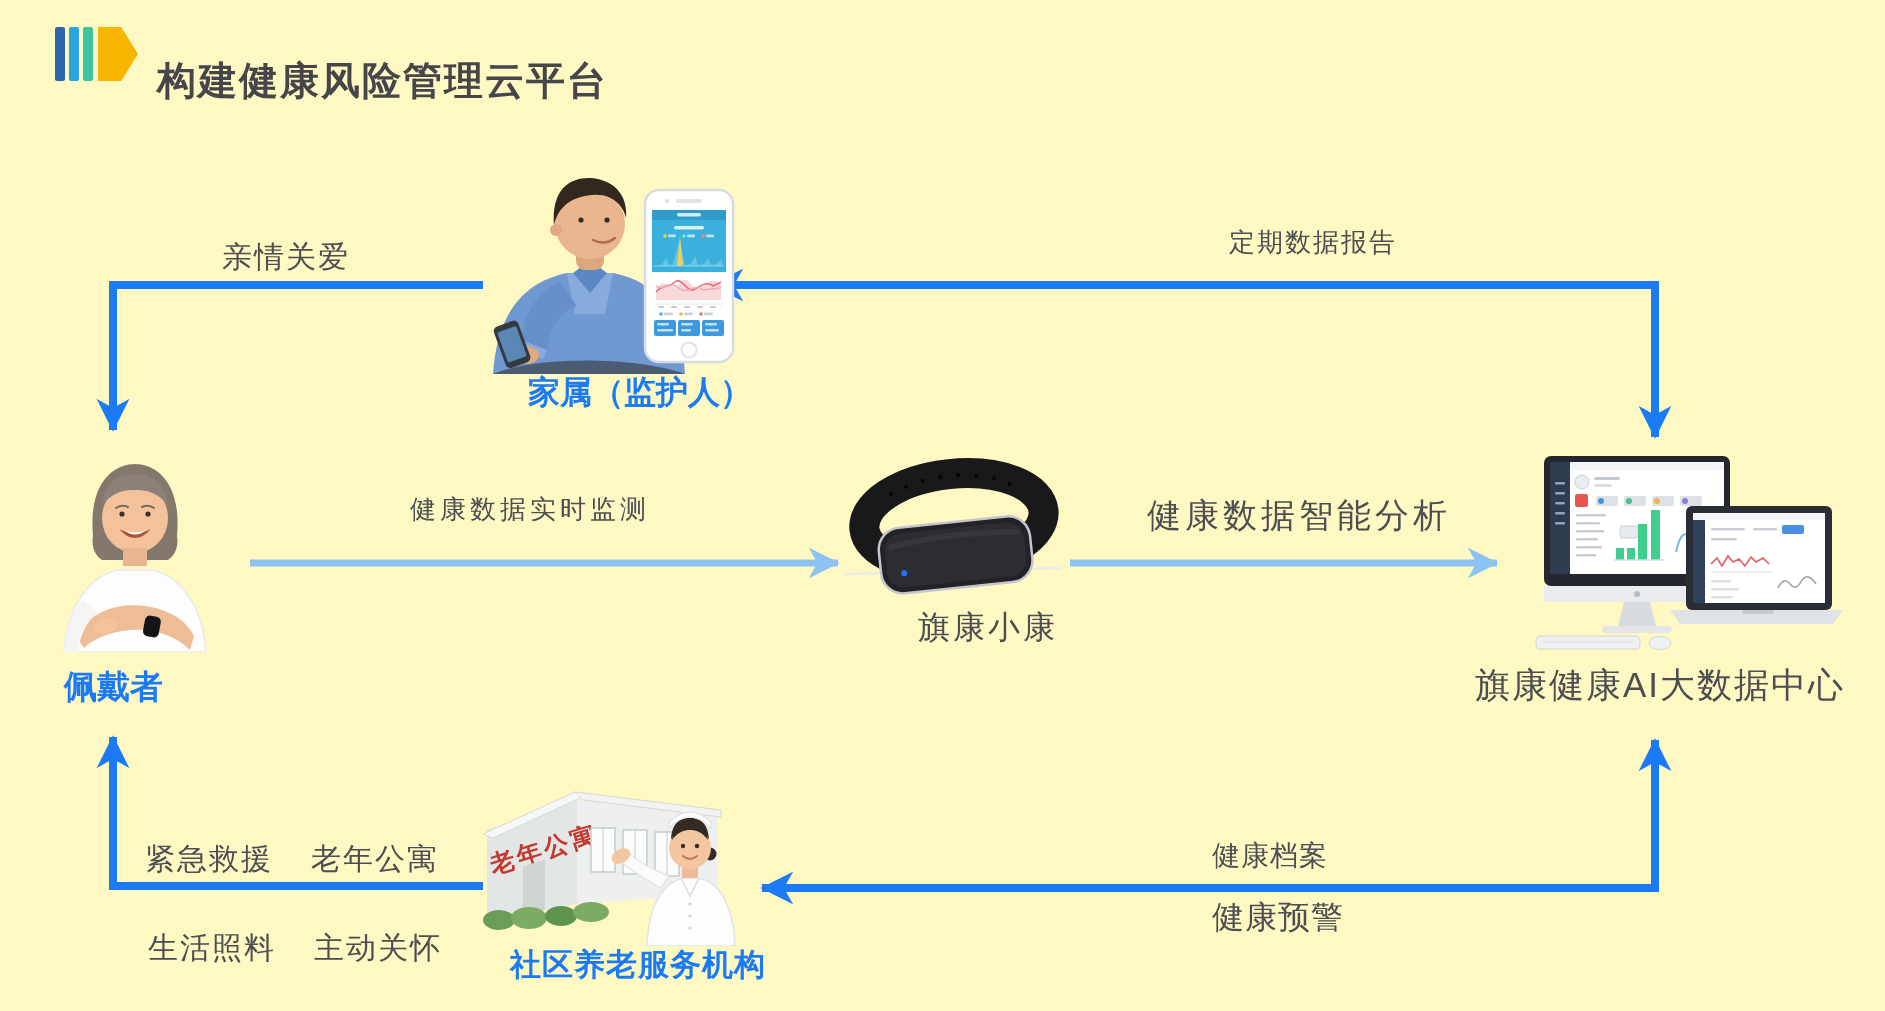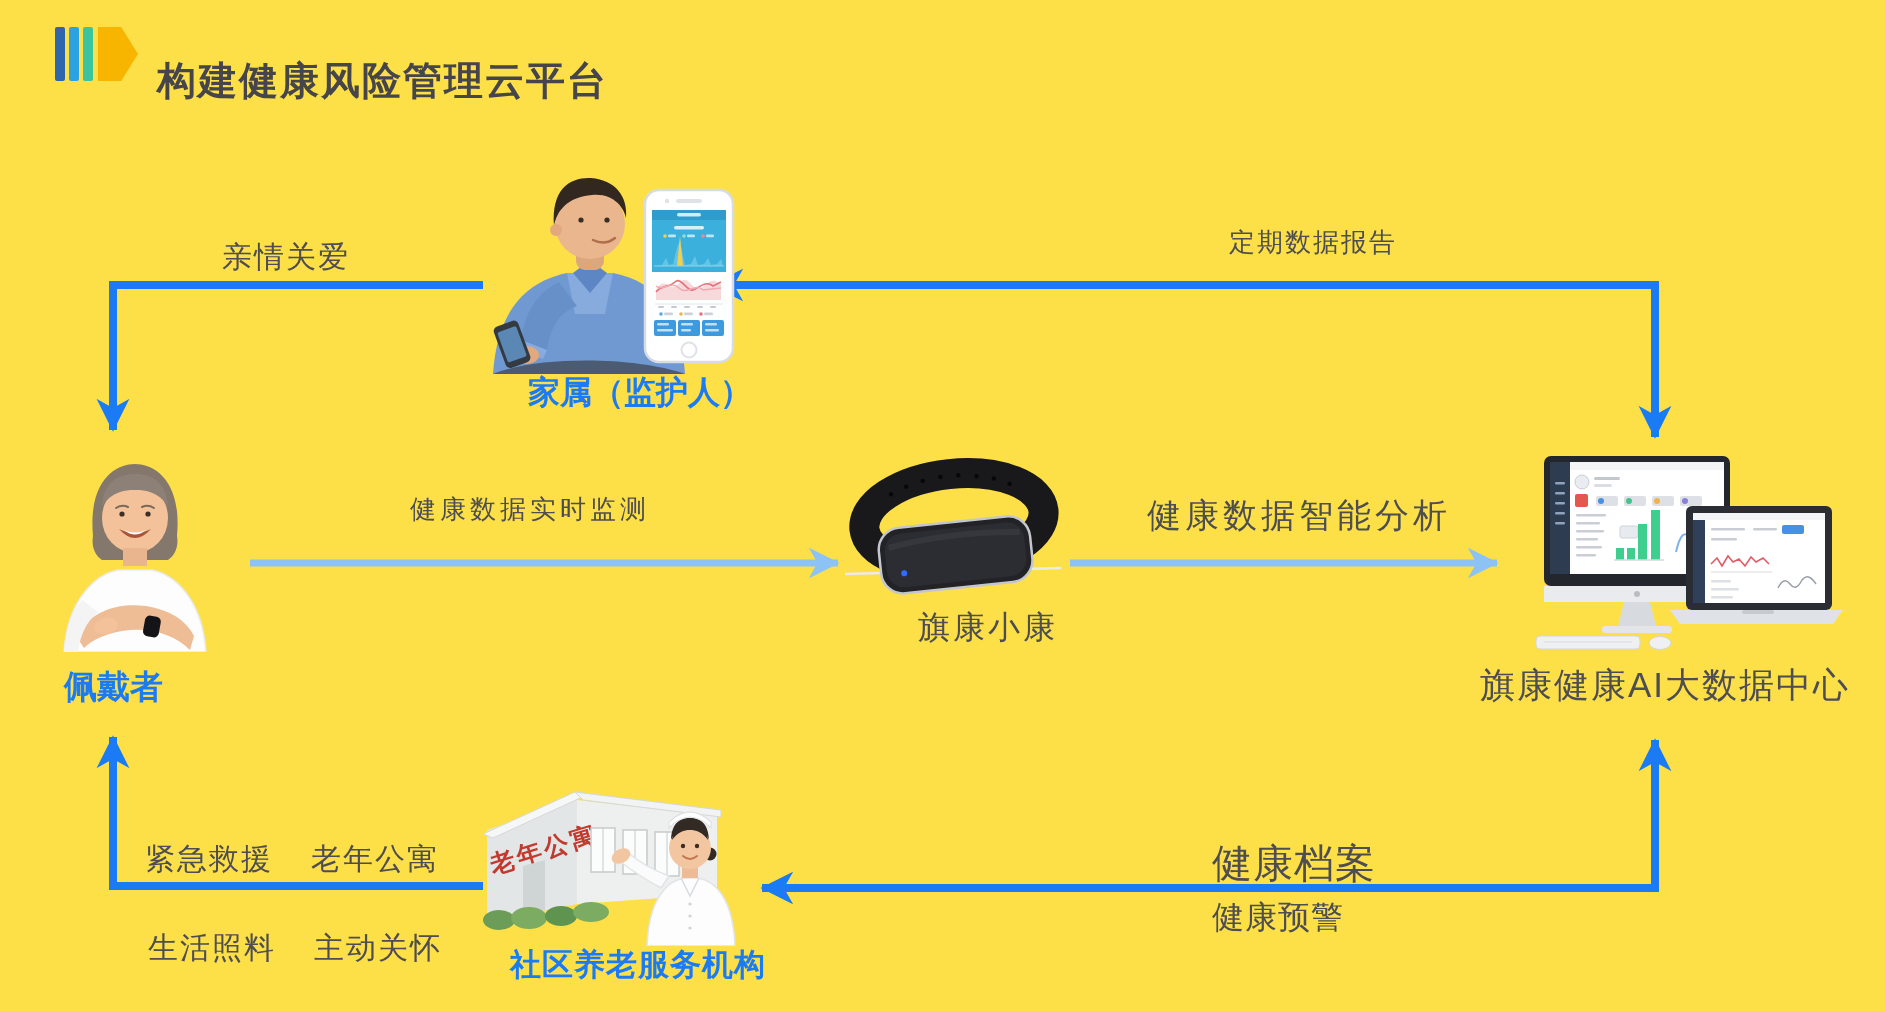--- a/index.html
+++ b/index.html
@@ -1,17 +1,17 @@
 <!DOCTYPE html>
 <html><head>
 <meta charset="utf-8">
 <style>
   html,body{margin:0;padding:0;background:#ffffff;}
   #canvas{
-    position:relative;width:1885px;height:1011px;background:#fde047;overflow:hidden;
+    position:relative;width:1885px;height:1011px;background:#fef9c3;overflow:hidden;
     font-family:"Liberation Sans","DejaVu Sans",sans-serif;
   }
   .abs{position:absolute;}
   
   .logo{position:absolute;left:55px;top:27px;height:54px;display:flex;align-items:stretch;}
   .logo .bar{width:10px;margin-right:4px;border-radius:2px;}
   .logo .b1{background:#2e66ae;}
   .logo .b2{background:#2ba3e3;}
   .logo .b3{background:#3cc49e;}
   .logo .pent{width:40px;background:#f7b500;clip-path:polygon(0 0,58% 0,100% 50%,58% 100%,0 100%);margin-left:1px;}
@@ -305,26 +305,26 @@
 
   <div class="etext pair" style="left:145px;top:842px;font-size:30px;letter-spacing:2px;">
     <span>紧急救援</span>
     <span>老年公寓</span>
   </div>
   <div class="etext pair" style="left:148px;top:899px;font-size:30px;letter-spacing:2px;margin-top:32px;">
     <span>生活照料</span>
     <span>主动关怀</span>
   </div>
 
-  <div class="etext" style="left:1212px;top:840px;font-size:40px;letter-spacing:1px;">健康档案</div>
+  <div class="etext" style="left:1212px;top:840px;font-size:28px;letter-spacing:1px;font-family:Liberation Serif, serif;">健康档案</div>
   <div class="etext" style="left:1212px;top:899px;font-size:32px;letter-spacing:1px;">健康预警</div>
 
   <div class="nlabel blue tac" style="left:460px;top:374px;width:360px;font-size:32px;">家属（监护人）</div>
 
   <div class="nlabel blue" style="left:64px;top:668px;font-size:33px;">佩戴者</div>
 
   <div class="nlabel gray tac" style="left:878px;top:609px;width:220px;font-size:32px;letter-spacing:3px;">旗康小康</div>
 
-  <div class="nlabel gray tac" style="left:1470px;top:665px;width:380px;font-size:35px;letter-spacing:2px;text-align:right;">旗康健康AI大数据中心</div>
+  <div class="nlabel gray tac" style="left:1470px;top:665px;width:380px;font-size:35px;letter-spacing:2px;">旗康健康AI大数据中心</div>
 
   <div class="nlabel blue tac" style="left:499px;top:947px;width:278px;font-size:31px;letter-spacing:1px;">社区养老服务机构</div>
 
 </div>
 
 </body></html>

